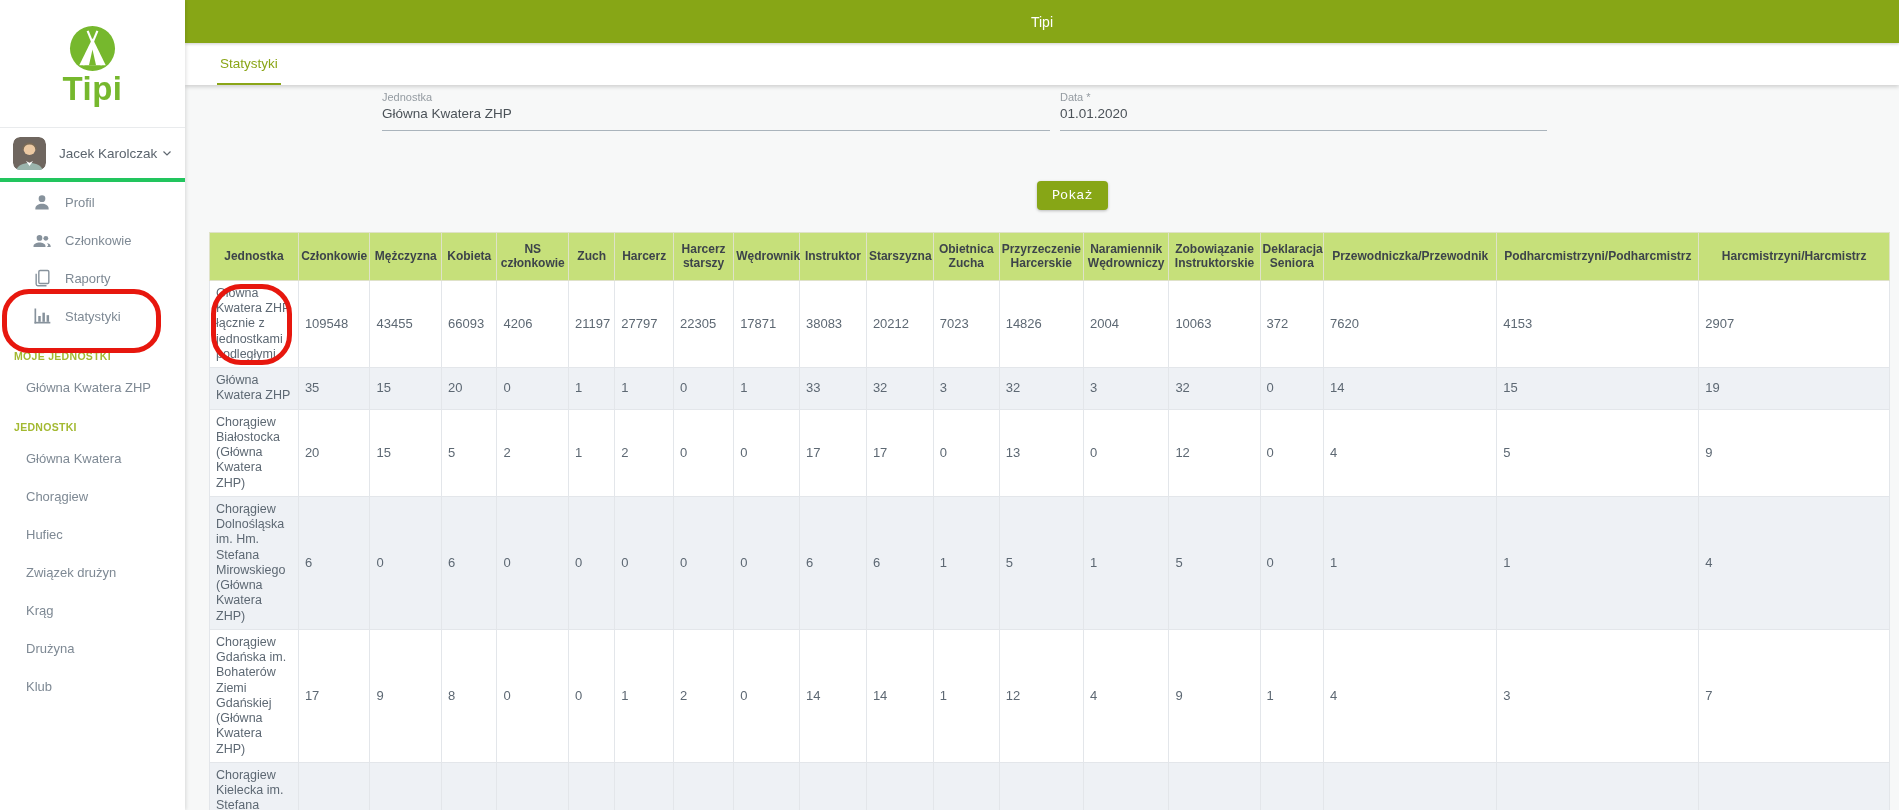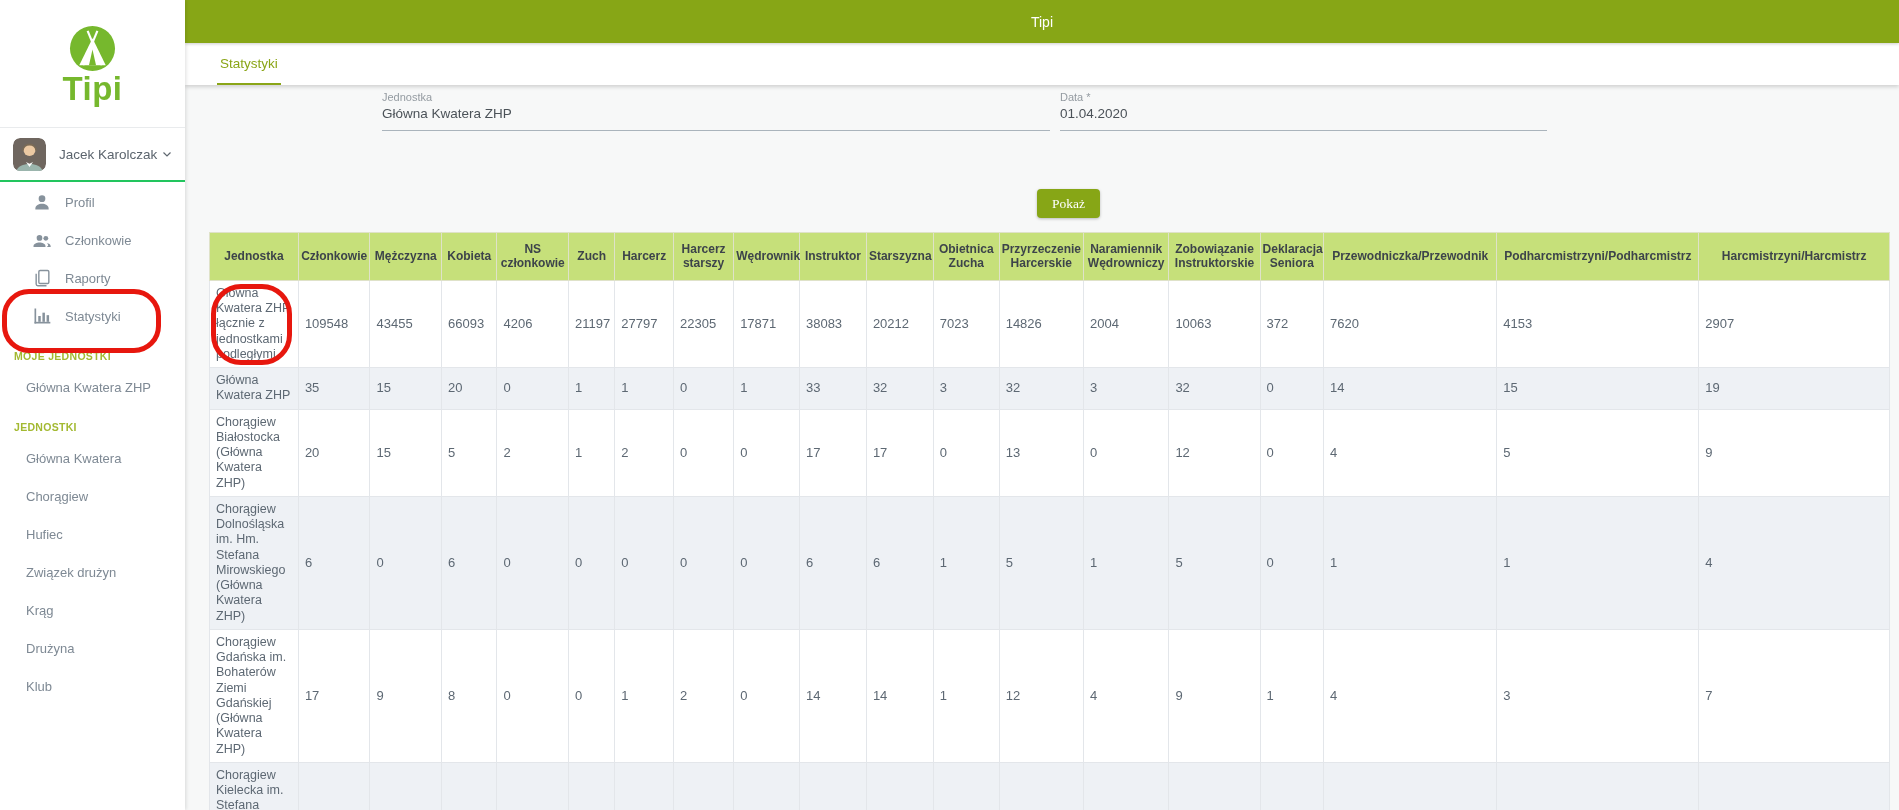--- a/index.html
+++ b/index.html
@@ -17,21 +17,21 @@
   *{margin:0;padding:0;box-sizing:border-box;}
   html,body{width:1899px;height:810px;overflow:hidden;background:#fff;
     font-family:"Liberation Sans","DejaVu Sans",sans-serif;}
   
   .sidebar{position:absolute;left:0;top:0;width:185px;height:810px;background:#fff;z-index:6;
     box-shadow:1px 0 4px rgba(0,0,0,.13);}
   .logo-area{height:128px;display:flex;flex-direction:column;align-items:center;justify-content:center;
     padding-top:4px;border-bottom:1px solid #e9ebed;cursor:pointer;}
   .logo-circle{width:47px;height:47px;}
   .logo-text{color:var(--logo-green);font-size:33px;font-weight:bold;letter-spacing:.5px;line-height:1.05;}
-  .user-row{height:54px;display:flex;align-items:center;padding:0 12px 0 13px;border-bottom:2px solid #22c55e;cursor:pointer;}
+  .user-row{height:54px;display:flex;align-items:center;padding:0 12px 0 13px;border-bottom:4px solid #22c55e;cursor:pointer;}
   .avatar{width:33px;height:33px;border-radius:7px;overflow:hidden;flex:none;}
   .user-name{flex:1;margin-left:13px;font-size:13.5px;color:#5b646d;white-space:nowrap;}
   .chevron{width:12px;height:12px;flex:none;}
   .nav{padding-top:1px;}
   .nav-item{height:38px;display:flex;align-items:center;padding-left:32px;position:relative;cursor:pointer;}
   .nav-icon{width:20px;height:20px;margin-right:13px;color:#87929c;flex:none;}
   .nav-icon svg{width:100%;height:100%;display:block;}
   .nav-label{font-size:13px;color:var(--side-txt);}
   .nav-item.annotated::after{content:"";position:absolute;left:2px;top:-8px;width:149px;height:54px;
     border:5px solid var(--red);border-radius:27px;pointer-events:none;z-index:9;}
@@ -46,22 +46,22 @@
     display:flex;align-items:stretch;padding-left:32px;}
   .tab{display:flex;align-items:center;padding:0 3px;font-size:13.5px;color:var(--tab-green);
     border-bottom:2px solid var(--tab-green);cursor:pointer;}
   .content{position:absolute;left:0;top:85px;width:1714px;height:725px;}
   .field{position:absolute;top:6px;}
   .field-unit{left:197px;width:668px;}
   .field-date{left:875px;width:487px;}
   .field-label{font-size:11px;color:#949ba1;}
   .field-value{font-size:13.5px;color:#4b5258;margin-top:3px;padding-bottom:9px;border-bottom:1px solid #aab4bc;}
   .btn{position:absolute;left:852px;top:96px;height:29px;padding:0 15px;background:var(--green);color:#fff;
-    border:none;border-radius:4px;font-size:13.5px;font-family:Liberation Serif, serif;cursor:pointer;
-    box-shadow:0 1px 3px rgba(0,0,0,.25);margin-top:8px;}
+    border:none;border-radius:4px;font-size:13.5px;font-family:Liberation Mono, monospace;cursor:pointer;
+    box-shadow:0 1px 3px rgba(0,0,0,.25);}
   .table-wrap{position:absolute;left:24px;top:147px;width:1681px;}
   table{width:100%;border-collapse:collapse;table-layout:fixed;background:#fff;}
   th{background:var(--th-green);font-weight:bold;font-size:12px;color:#3d444a;text-align:center;
     vertical-align:middle;padding:9px 2px;line-height:1.2;border:1px solid #dfe2c9;}
   td{font-size:13px;color:var(--txt);padding:5px 6px;vertical-align:middle;
     border:1px solid var(--border);line-height:1.22;background:#fff;}
   tr.stripe td{background:var(--stripe);}
   td.unit{font-size:12.5px;position:relative;}
   .cell-annotation{position:absolute;left:1px;top:3px;right:6px;bottom:2px;
     border:5px solid var(--red);border-radius:30px;pointer-events:none;z-index:9;}
@@ -163,21 +163,21 @@
   <div class="tabbar">
     <div class="tab">Statystyki</div>
   </div>
   <div class="content">
     <div class="field field-unit">
       <div class="field-label">Jednostka</div>
       <div class="field-value">Główna Kwatera ZHP</div>
     </div>
     <div class="field field-date">
       <div class="field-label">Data *</div>
-      <div class="field-value">01.04.2020</div>
+      <div class="field-value">01.01.2020</div>
     </div>
     <button class="btn">Pokaż</button>
     <div class="table-wrap">
       <table>
         <colgroup>
             <col style="width: 5.292%;">
             <col style="width: 4.261%;">
             <col style="width: 4.261%;">
             <col style="width: 3.299%;">
             <col style="width: 4.261%;">

